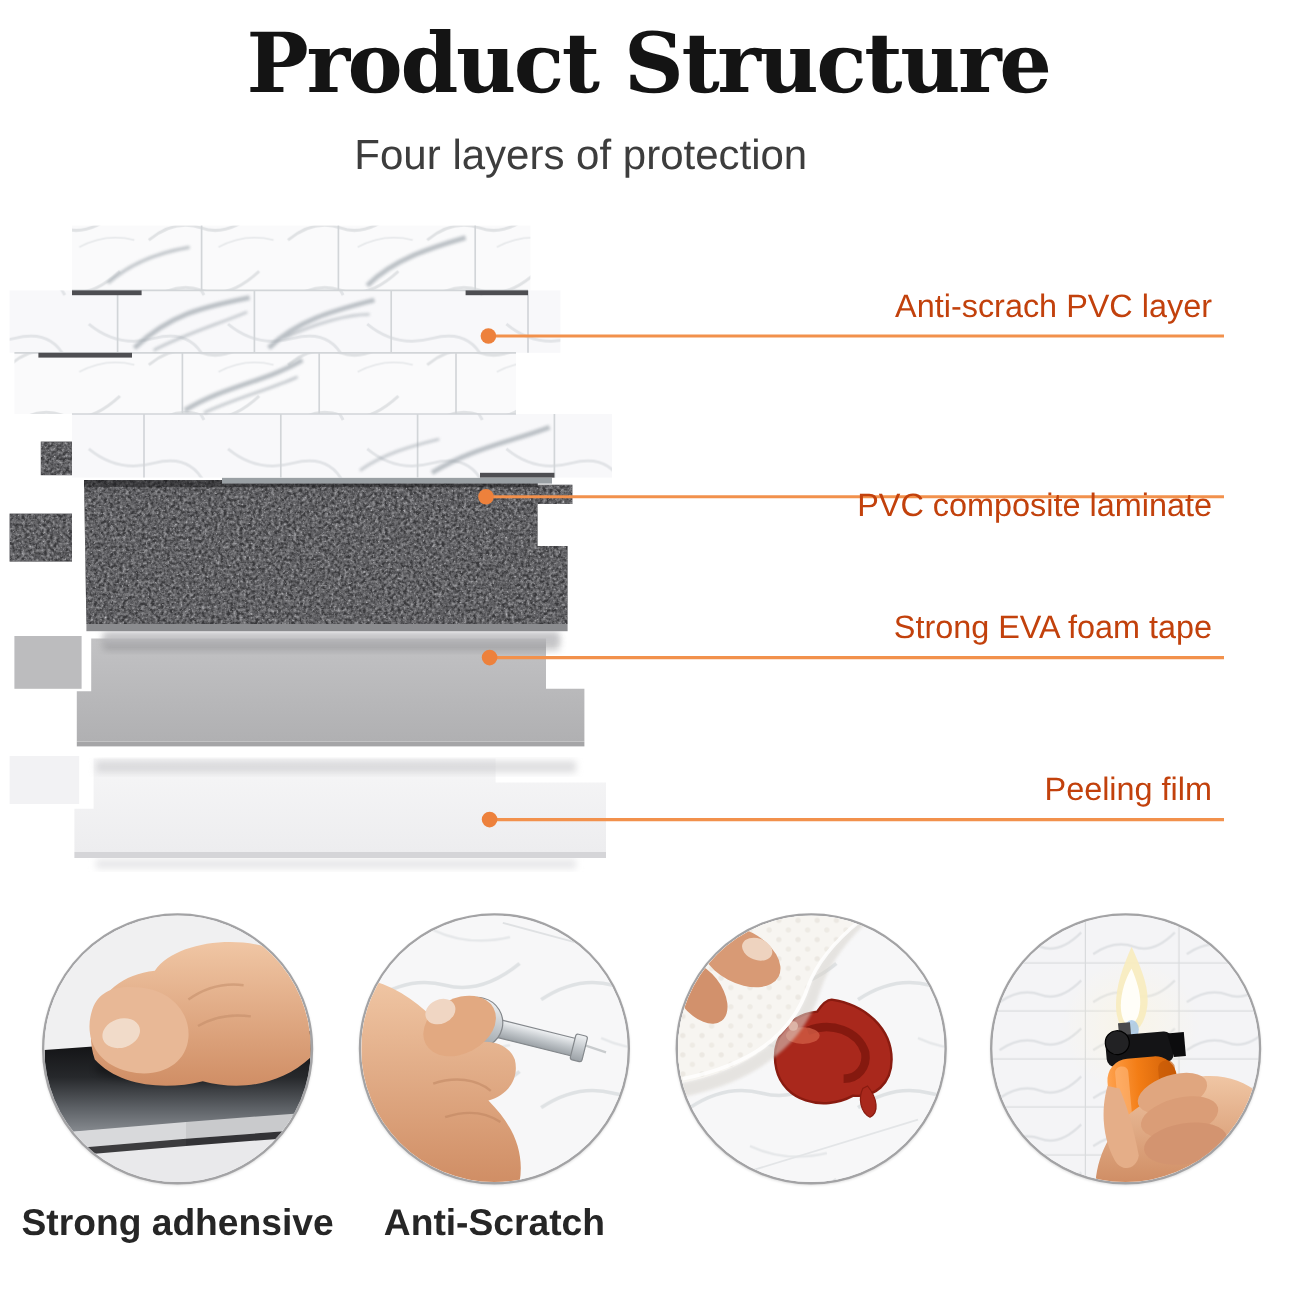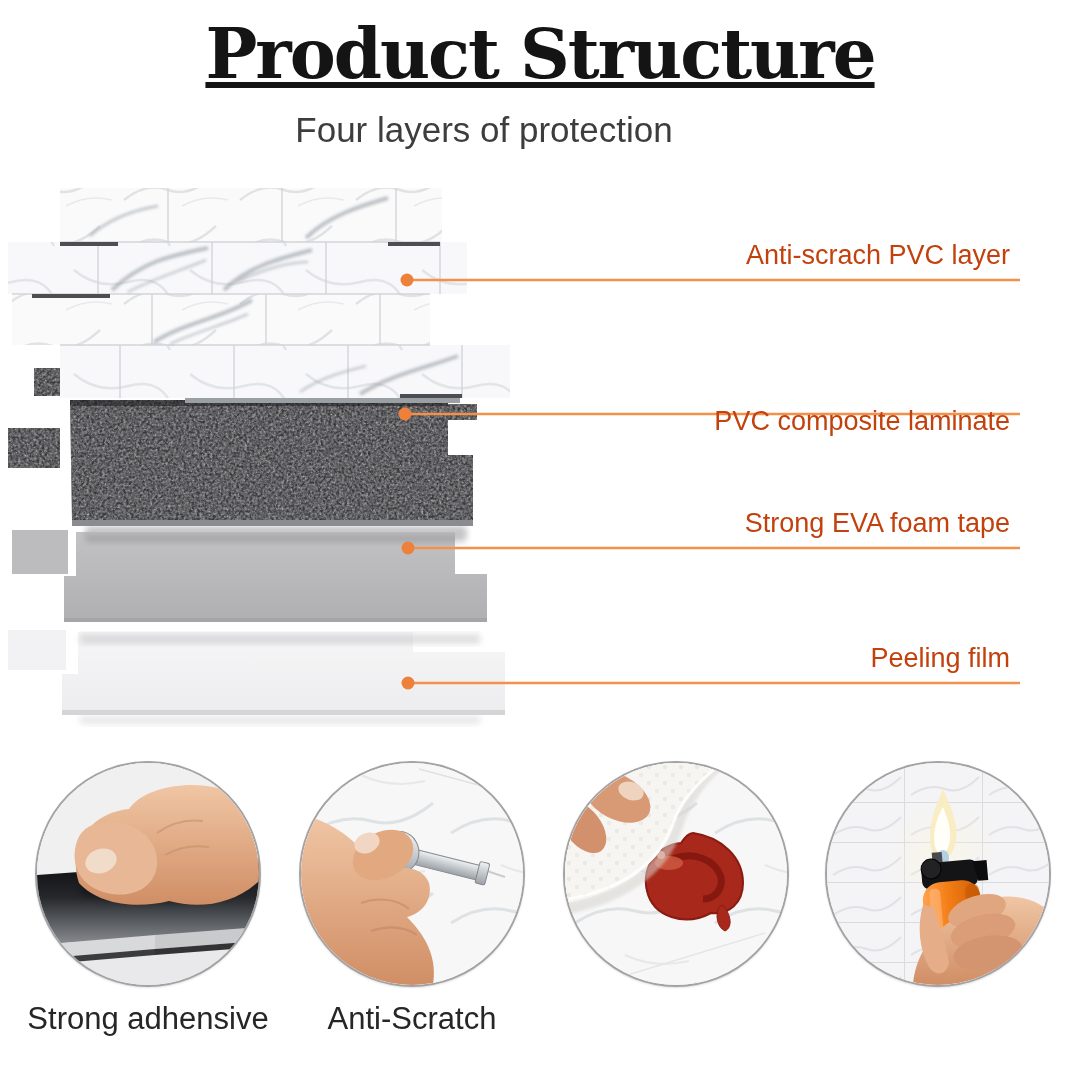--- a/index.html
+++ b/index.html
@@ -3,21 +3,21 @@
 <meta charset="utf-8">
 <style>
   html,body{margin:0;padding:0;background:#ffffff;}
   .canvas{
     position:relative;width:1080px;height:1080px;background:#ffffff;
     overflow:hidden;font-family:"Liberation Sans",sans-serif;
   }
   .title{
     position:absolute;top:14px;left:0;width:1080px;text-align:center;
     font-family:"DejaVu Serif","Liberation Serif",serif;font-weight:700;
-    font-size:69px;line-height:80px;letter-spacing:-2px;color:#141414;text-decoration:underline;
+    font-size:69px;line-height:80px;letter-spacing:-2px;color:#141414;
   }
   .subtitle{
     position:absolute;top:108px;left:0;width:968px;text-align:center;
     font-size:35px;line-height:44px;color:#3d3d3d;
   }
   .stack-svg{position:absolute;left:0;top:0;width:1080px;height:760px;}
   .callout-label{
     position:absolute;right:70px;text-align:right;white-space:nowrap;
     font-size:27px;line-height:34px;color:#c2410c;
   }
@@ -27,21 +27,21 @@
   .callout-label.c3{top:641px;}
   .feature-photo{
     position:absolute;top:761px;width:222px;height:222px;border-radius:50%;
     border:2px solid #a3a3a5;overflow:hidden;background:#f6f6f7;
     box-shadow:0 1px 2px rgba(0,0,0,0.12);
   }
   .feature-photo svg{display:block;width:222px;height:222px;}
   .fp0{left:35px;} .fp1{left:299px;} .fp2{left:563px;} .fp3{left:825px;}
   .feature-caption{
     position:absolute;top:1000px;width:280px;text-align:center;
-    font-size:31px;line-height:38px;color:#262626;white-space:nowrap;
+    font-size:31px;line-height:38px;color:#262626;white-space:nowrap;font-weight:bold;
   }
   .fc0{left:8px;} .fc1{left:272px;} .fc2{left:536px;} .fc3{left:798px;}
 </style>
 </head>
 <body>
 
 <div class="canvas">
 
   <div class="title">Product Structure</div>
   <div class="subtitle">Four layers of protection</div>

